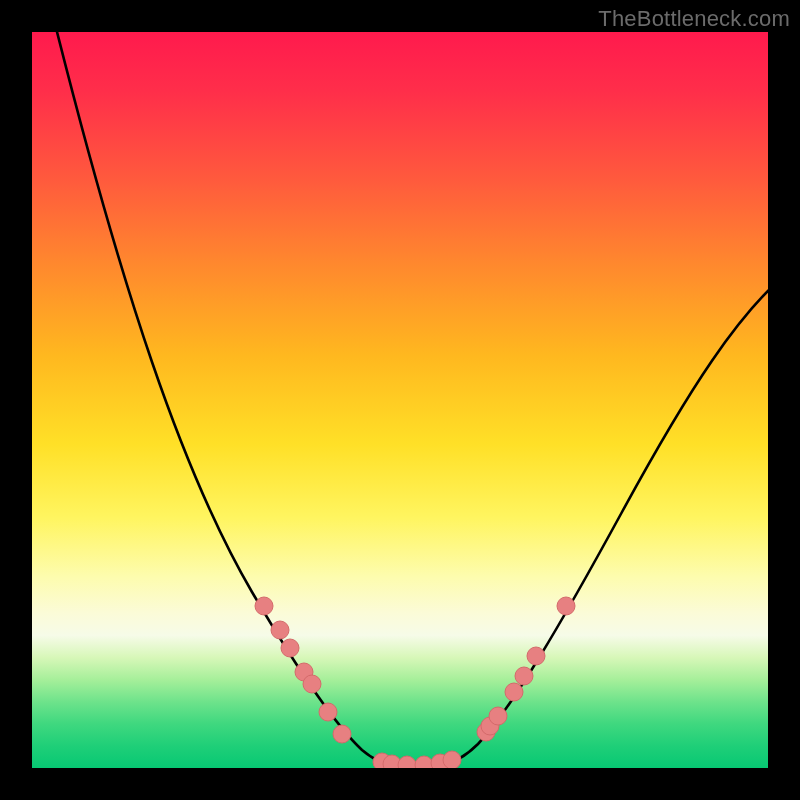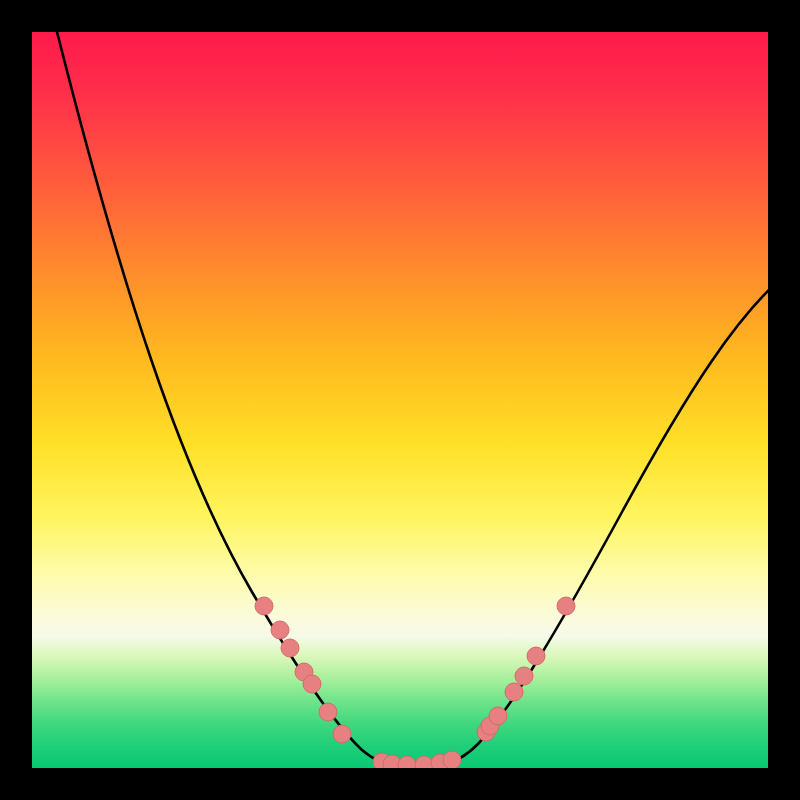--- a/index.html
+++ b/index.html
@@ -91,13 +91,14 @@
           <circle cx="454" cy="700" r="9" fill="#e78081" stroke="#d46a6b" stroke-width="1"></circle>
           <circle cx="458" cy="694" r="9" fill="#e78081" stroke="#d46a6b" stroke-width="1"></circle>
           <circle cx="466" cy="684" r="9" fill="#e78081" stroke="#d46a6b" stroke-width="1"></circle>
           <circle cx="482" cy="660" r="9" fill="#e78081" stroke="#d46a6b" stroke-width="1"></circle>
           <circle cx="492" cy="644" r="9" fill="#e78081" stroke="#d46a6b" stroke-width="1"></circle>
           <circle cx="504" cy="624" r="9" fill="#e78081" stroke="#d46a6b" stroke-width="1"></circle>
           <circle cx="534" cy="574" r="9" fill="#e78081" stroke="#d46a6b" stroke-width="1"></circle>
         </g>
     </svg>
   </div>
+  <div class="watermark">TheBottleneck.com</div>
 </div>
 
 </body></html>

